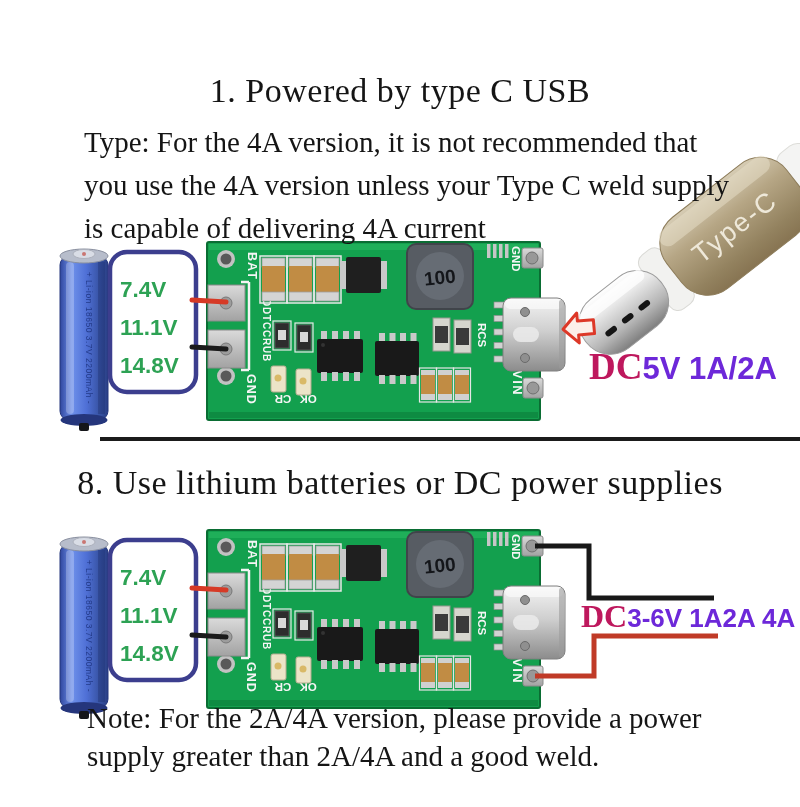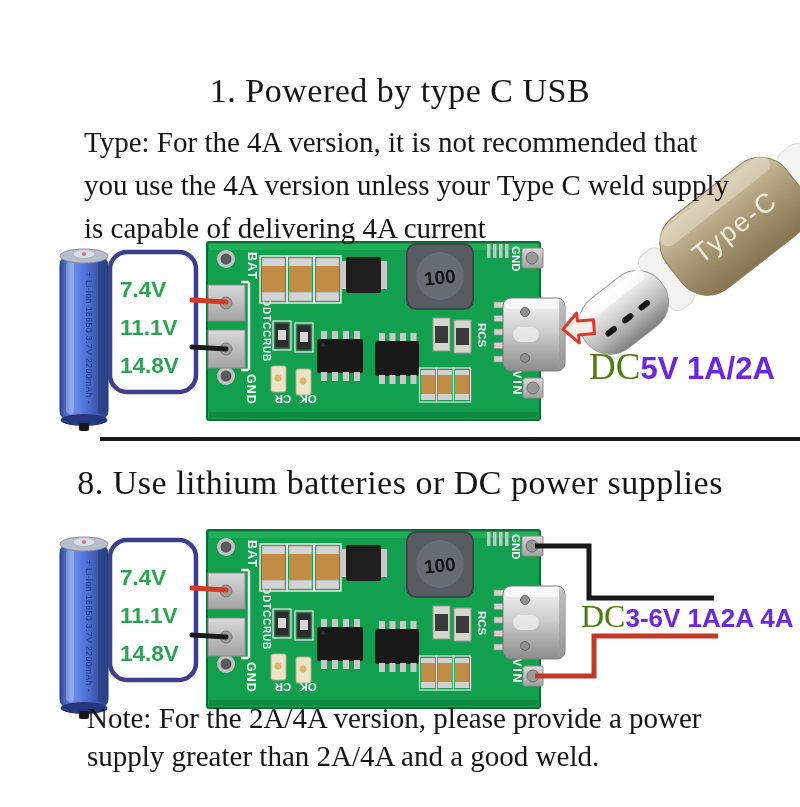--- a/index.html
+++ b/index.html
@@ -8,21 +8,21 @@
   .title { position:absolute; left:0; width:100%; text-align:center;
            font-size:34px; letter-spacing:.5px; white-space:nowrap; }
   #title1 { top:72px; }
   #title2 { top:464px; }
   .note { position:absolute; font-size:29px; }
   #note1 { left:84px; top:121px; line-height:43px; }
   #note2 { left:87px; top:699px; line-height:38px; }
   .divider { position:absolute; left:100px; top:437px; width:700px; height:4px; background:#1b1b1b; }
   .art { position:absolute; left:0; top:0; }
   .dc-label { position:absolute; white-space:nowrap; }
-  .dc-prefix { font-family:"Liberation Serif", serif; font-weight:400; color:#4d7c0f; }
+  .dc-prefix { font-family:"Liberation Serif", serif; font-weight:700; color:#be185d; }
   .dc-value  { font-family:"Liberation Sans", sans-serif; font-weight:bold; color:#6d28d9; }
   #dc1 { left:589px; top:345px; }
   #dc1 .dc-prefix { font-size:37px; }
   #dc1 .dc-value  { font-size:31px; }
   #dc2 { left:581px; top:598px; }
   #dc2 .dc-prefix { font-size:32px; }
   #dc2 .dc-value  { font-size:26px; }
   svg text { font-family:"Liberation Sans", sans-serif; }
   .silk { fill:#f5f5f5; font-weight:bold; }
 </style>

